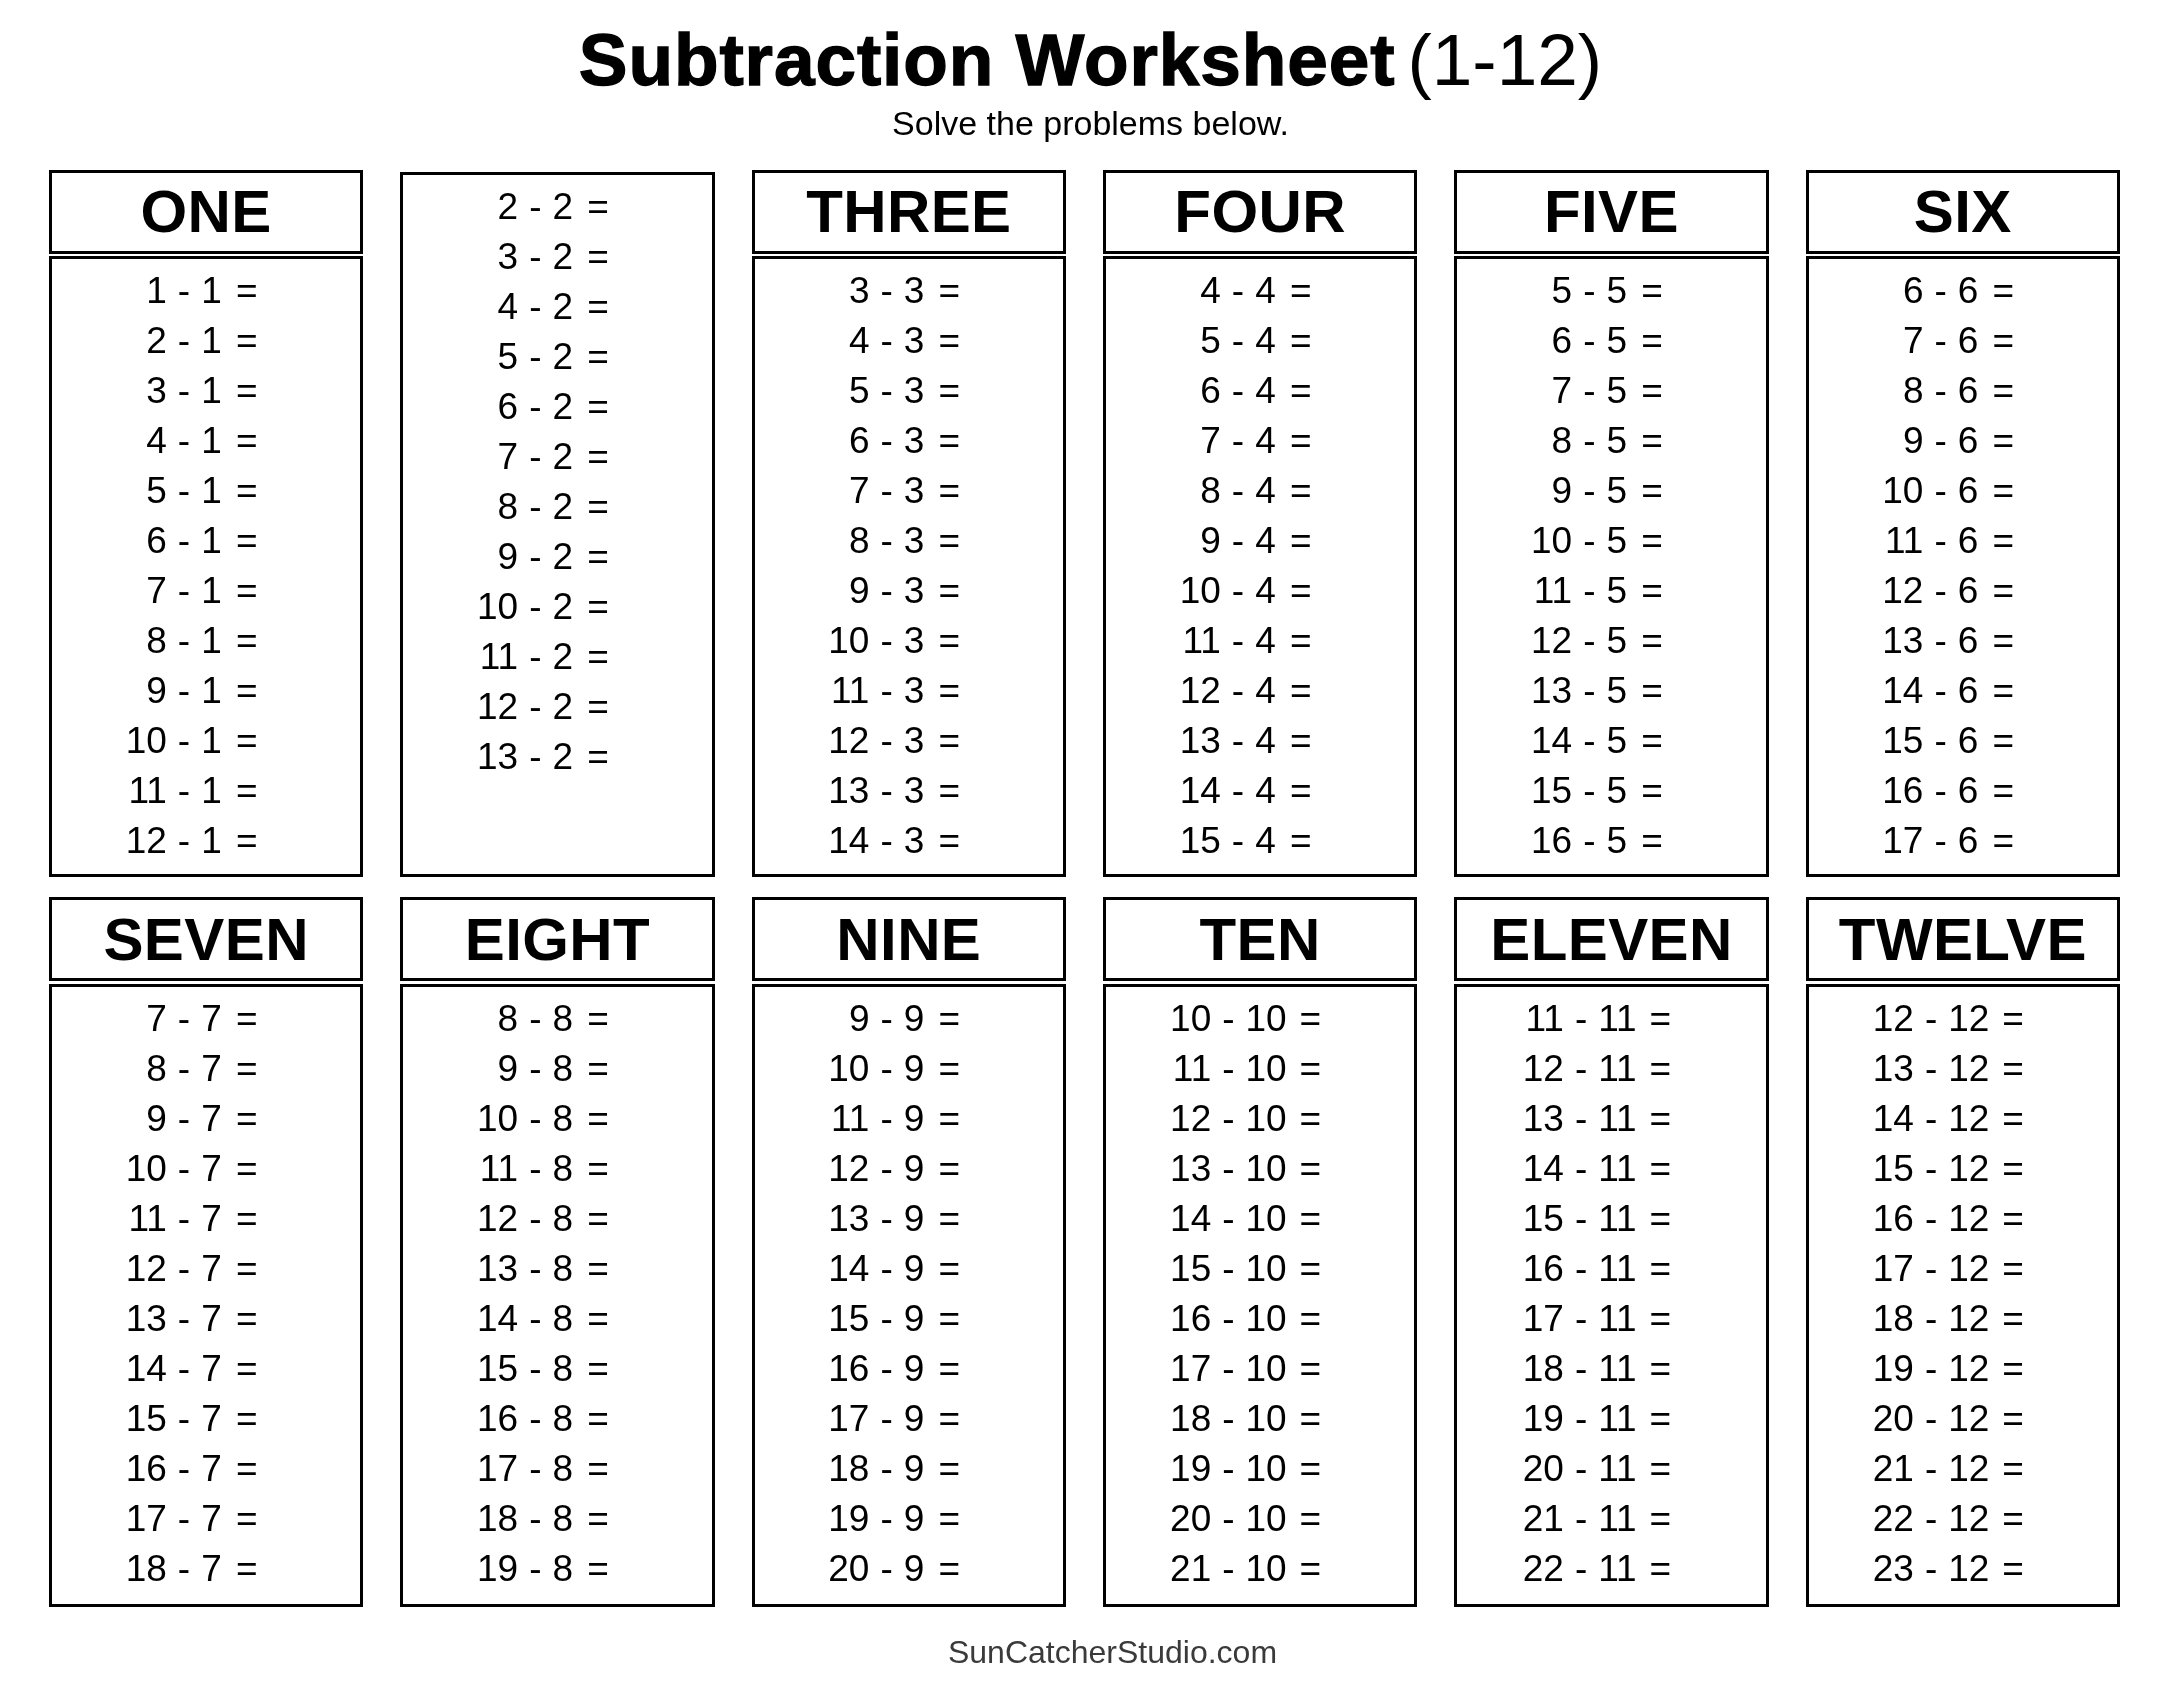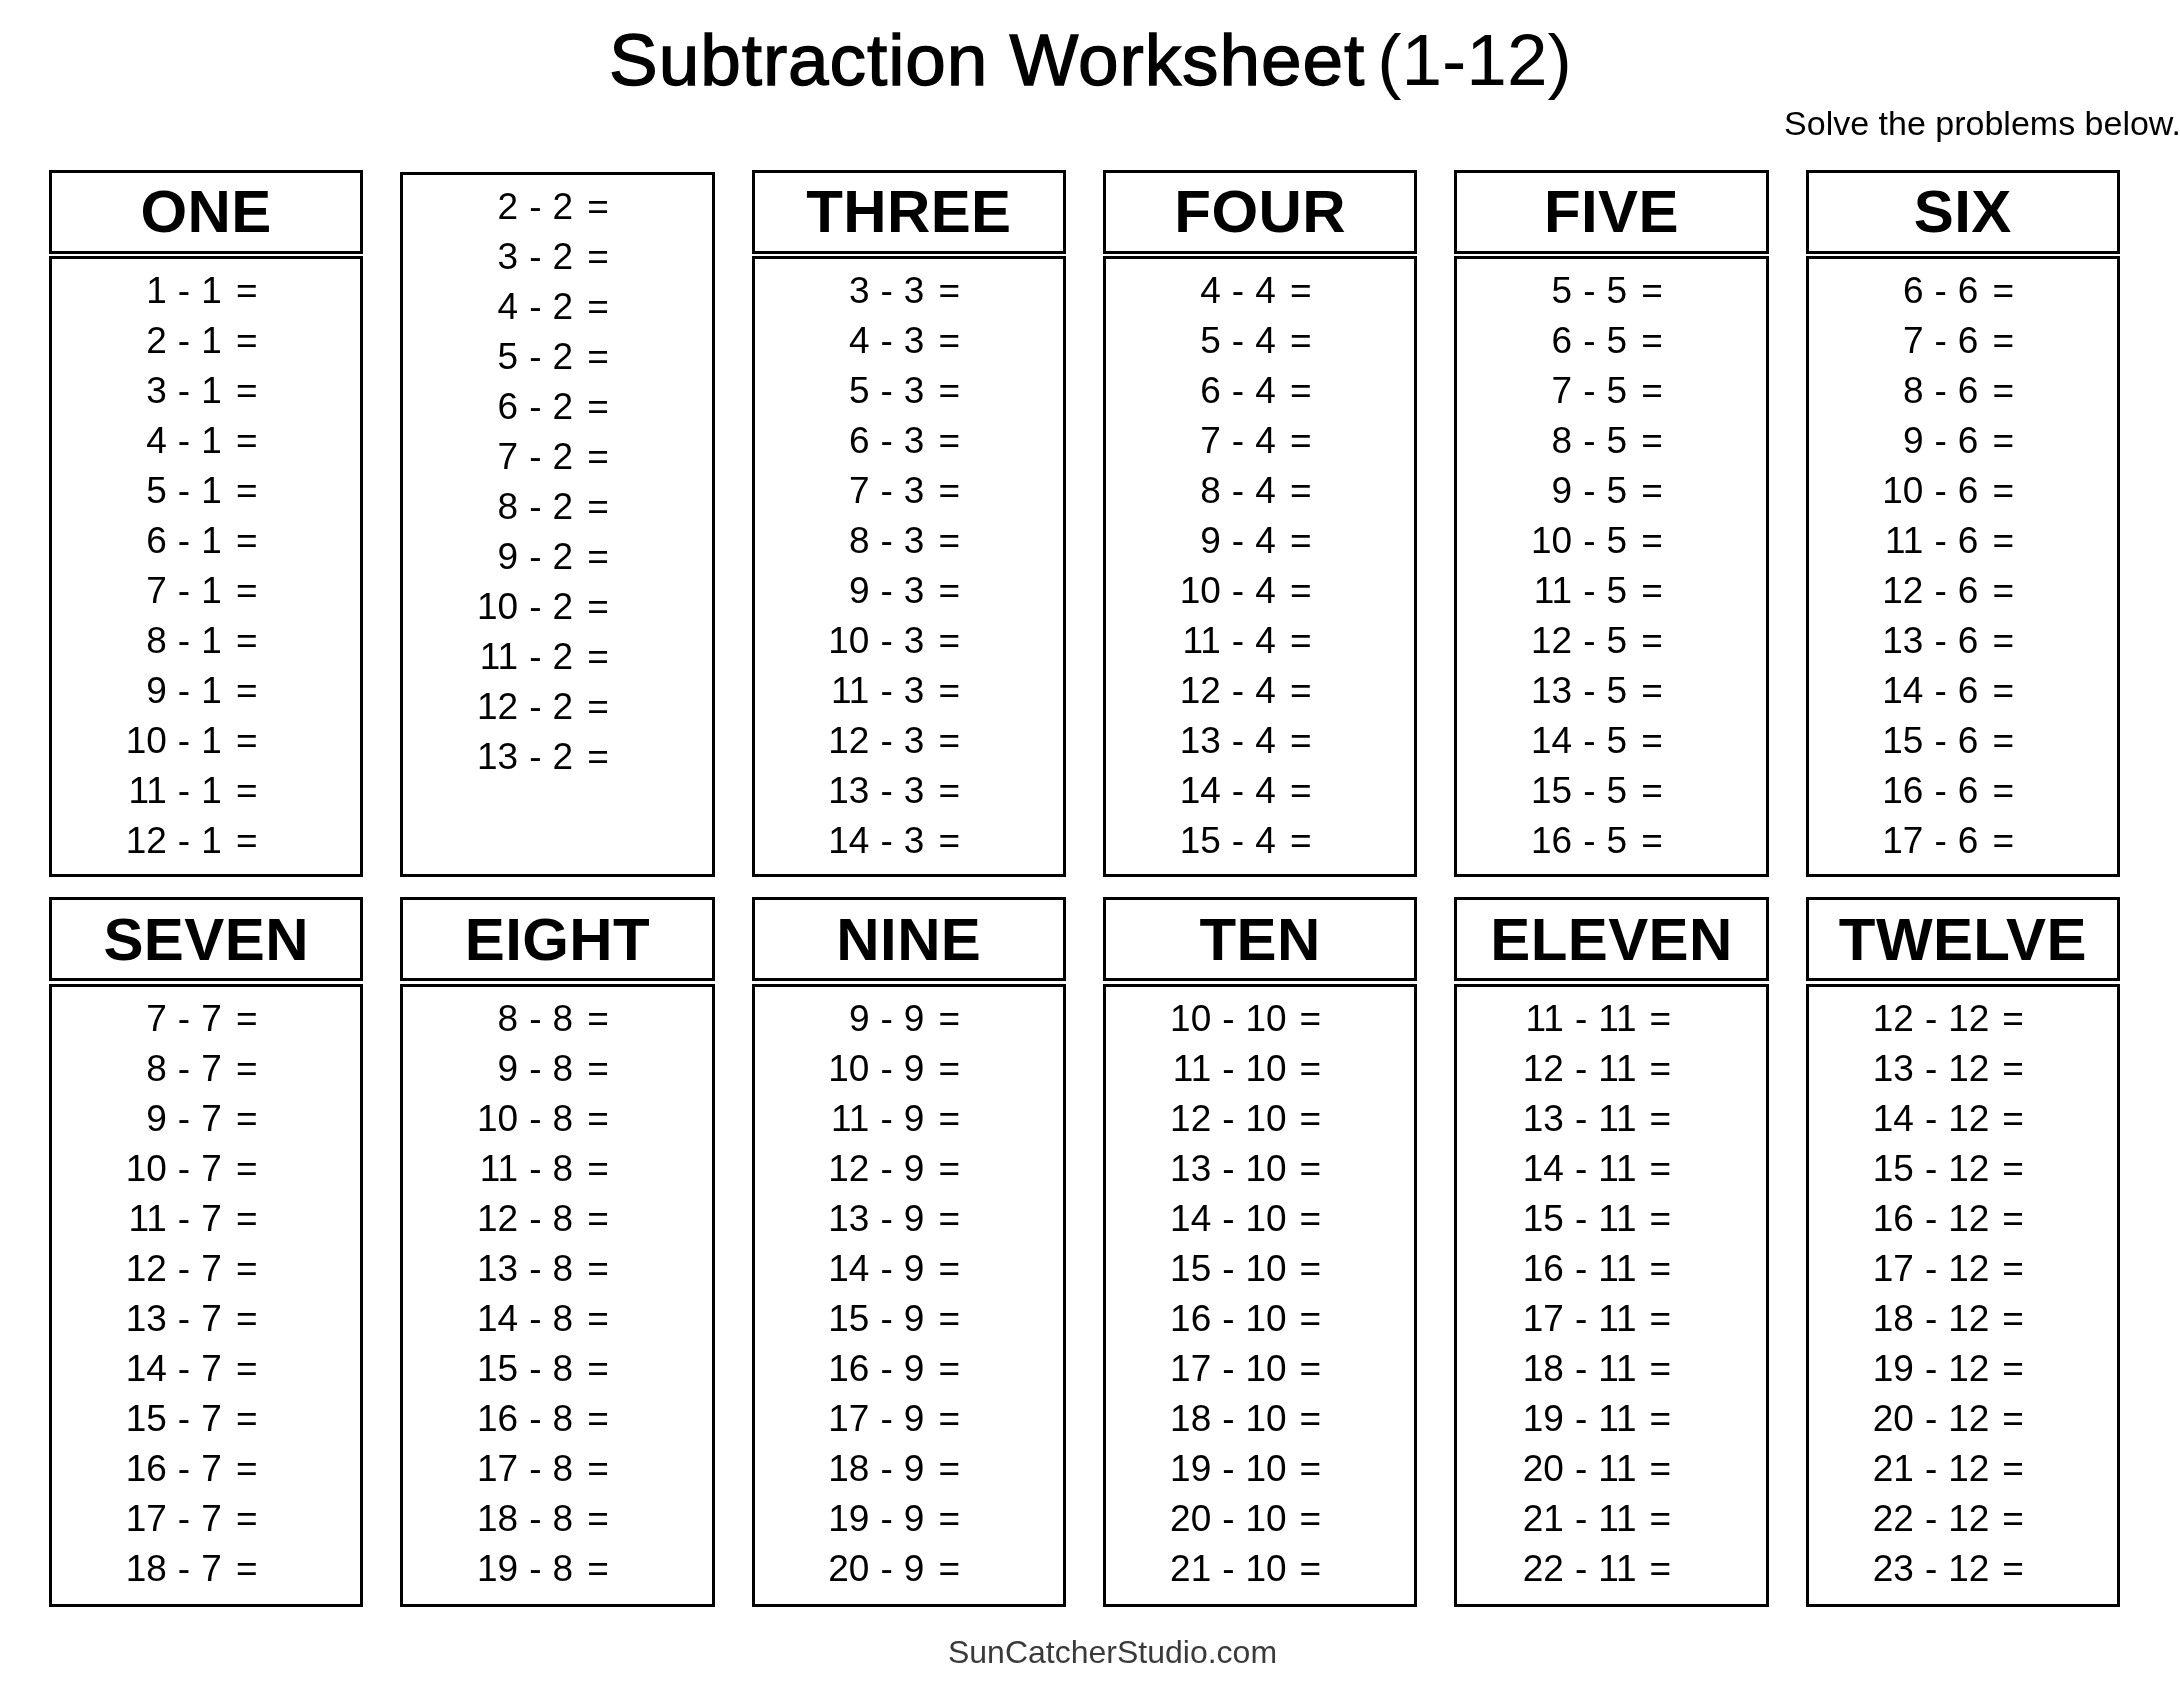--- a/index.html
+++ b/index.html
@@ -17,31 +17,31 @@
     position:relative;
   }
   .title{
     padding-top:22px;
     text-align:center;
     font-size:73px;
     line-height:75px;
     white-space:nowrap;
   }
   .title .main{
-    font-weight:normal;
+    font-weight:bold;
     -webkit-text-stroke:1.3px var(--ink);
     letter-spacing:0.9px;
   }
   .title .suffix{
     font-weight:normal;
     margin-left:12px;
   }
   .subtitle{
     margin-top:6.8px;
-    text-align:right;
+    text-align:center;
     font-size:34px;
     line-height:39px;
   }
   .grid{
     margin:27px 61px 0 49px;
     display:grid;
     grid-template-columns:repeat(6,1fr);
     grid-template-rows:707px 710px;
     column-gap:37px;
     row-gap:20.4px;

